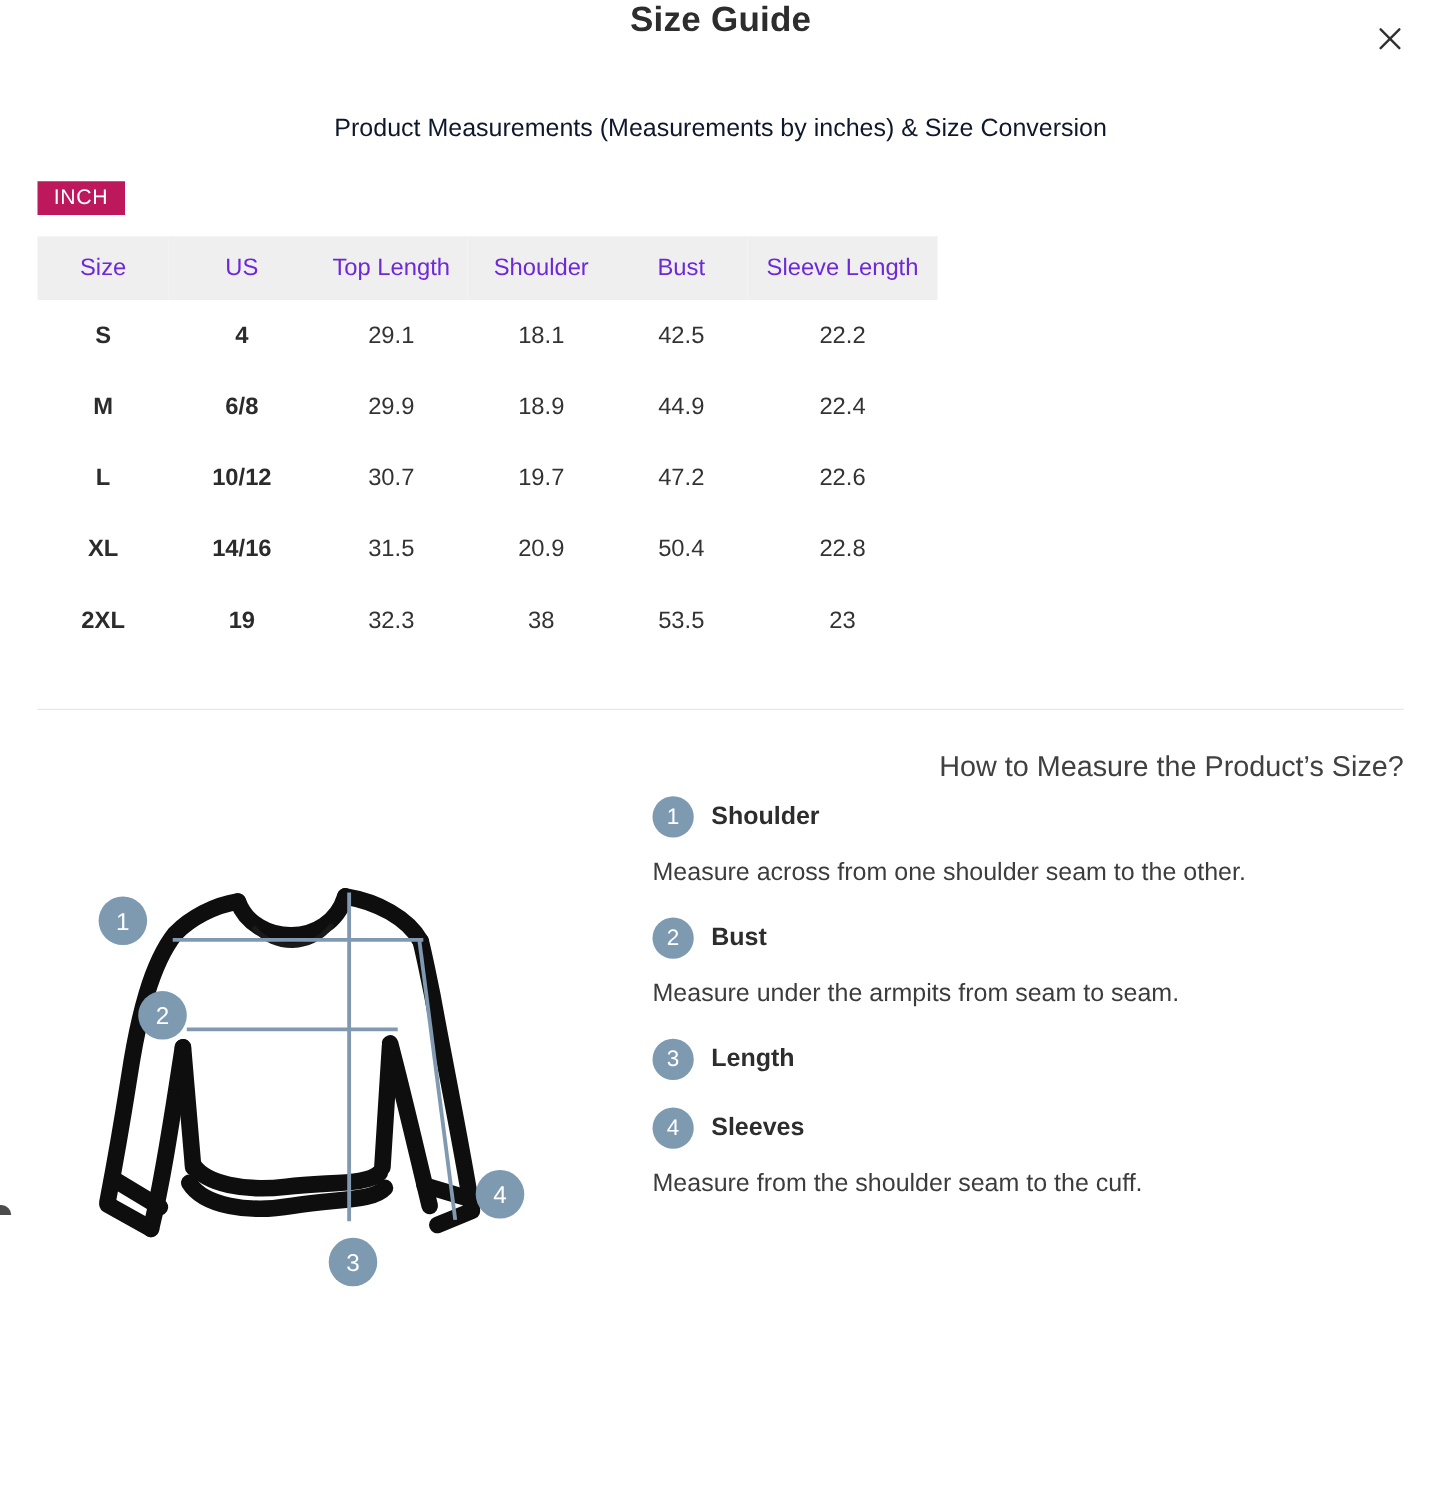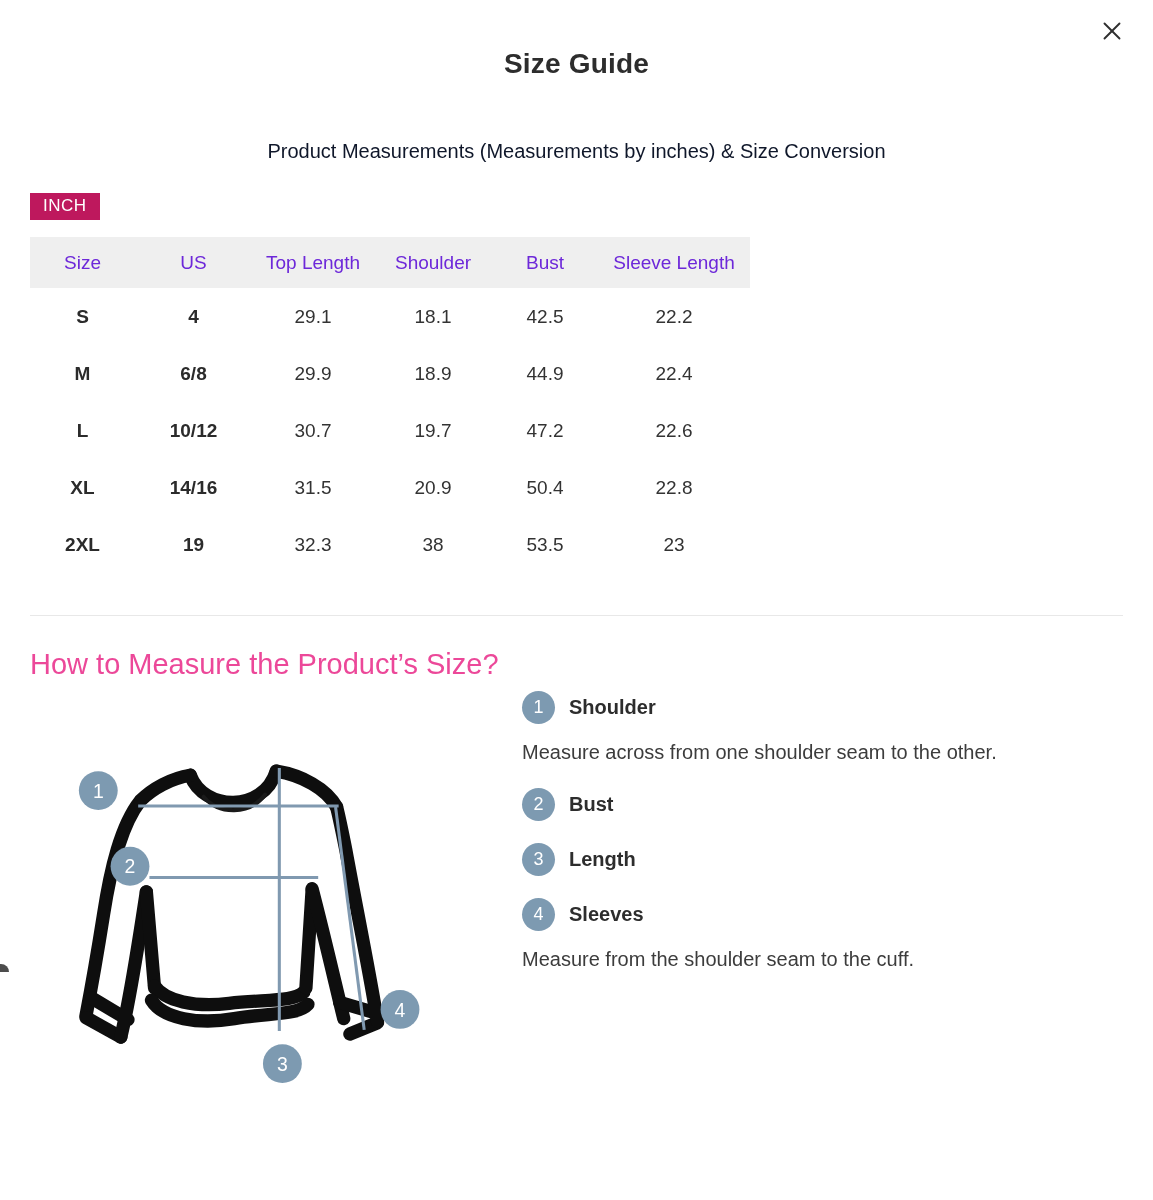--- a/index.html
+++ b/index.html
@@ -1,19 +1,19 @@
 <!DOCTYPE html>
 <html><head>
 <meta charset="utf-8">
 <style>
   * { box-sizing: border-box; margin: 0; padding: 0; }
   html, body { width: 1153px; height: 1200px; background: #ffffff; overflow: hidden; }
   body { font-family: "Liberation Sans", "DejaVu Sans", sans-serif; color: #333; position: relative; }
 
-  .modal { width: 1153px; height: 972px; background: #fff; position: relative; padding-top: 48px; }
+  .modal { width: 1153px; height: 972px; background: #fff; position: relative; }
 
   .close-btn { position: absolute; top: 18px; right: 28px; width: 26px; height: 26px;
     background: none; border: none; cursor: pointer; display: flex; align-items: center; justify-content: center; }
 
   .modal-title { text-align: center; font-size: 28px; font-weight: bold; color: #2d2d2d; letter-spacing: 0.2px; }
 
   .subtitle { text-align: center; font-size: 20px; color: #0f172a; margin-top: 60px; }
 
   .content { padding: 0 30px; }
 
@@ -27,21 +27,21 @@
   table.size-table tbody tr { height: 57px; background: #fff; }
   table.size-table td { color: #333; }
   table.size-table td:nth-child(1), table.size-table td:nth-child(2) { font-weight: bold; color: #2b2b2b; }
   col.c1 { width: 105px; } col.c2 { width: 117px; } col.c3 { width: 122px; }
   col.c4 { width: 118px; } col.c5 { width: 106px; } col.c6 { width: 152px; }
 
   .footnote { margin-top: 24px; font-size: 20px; color: #9c9c9c; }
 
   .divider { border: none; border-top: 1px solid #e8e8e8; margin: 42px 0 0 0; }
 
-  .measure-heading { margin-top: 32px; font-size: 29px; font-weight: normal; color: #ec4899; }
+  .measure-heading { margin-top: 32px; font-size: 23px; font-weight: normal; color: #404040; text-align: right; }
 
   .measure-section { display: flex; margin-top: 4px; }
   .diagram-col { width: 492px; flex: none; padding-left: 10px; padding-top: 42px; }
   .steps-col { flex: 1; max-width: 600px; padding-top: 6px; }
 
   .step { margin-bottom: 22px; }
   .step-header { display: flex; align-items: center; gap: 14px; margin-bottom: 15px; }
   .step-badge { width: 33px; height: 33px; flex: none; border-radius: 50%; background: #7d9ab1;
     color: #fff; font-size: 18px; display: flex; align-items: center; justify-content: center; }
   .step-label { font-size: 20px; font-weight: bold; color: #2d2d2d; }
@@ -190,20 +190,21 @@
             <span class="step-label">Shoulder</span>
           </div>
           <p class="step-desc">Measure across from one shoulder seam to the other.</p>
         </div>
 
         <div class="step">
           <div class="step-header">
             <span class="step-badge">2</span>
             <span class="step-label">Bust</span>
           </div>
+          <p class="step-desc">Measure under the armpits from seam to seam.</p>
         </div>
 
         <div class="step">
           <div class="step-header">
             <span class="step-badge">3</span>
             <span class="step-label">Length</span>
           </div>
         </div>
 
         <div class="step">

